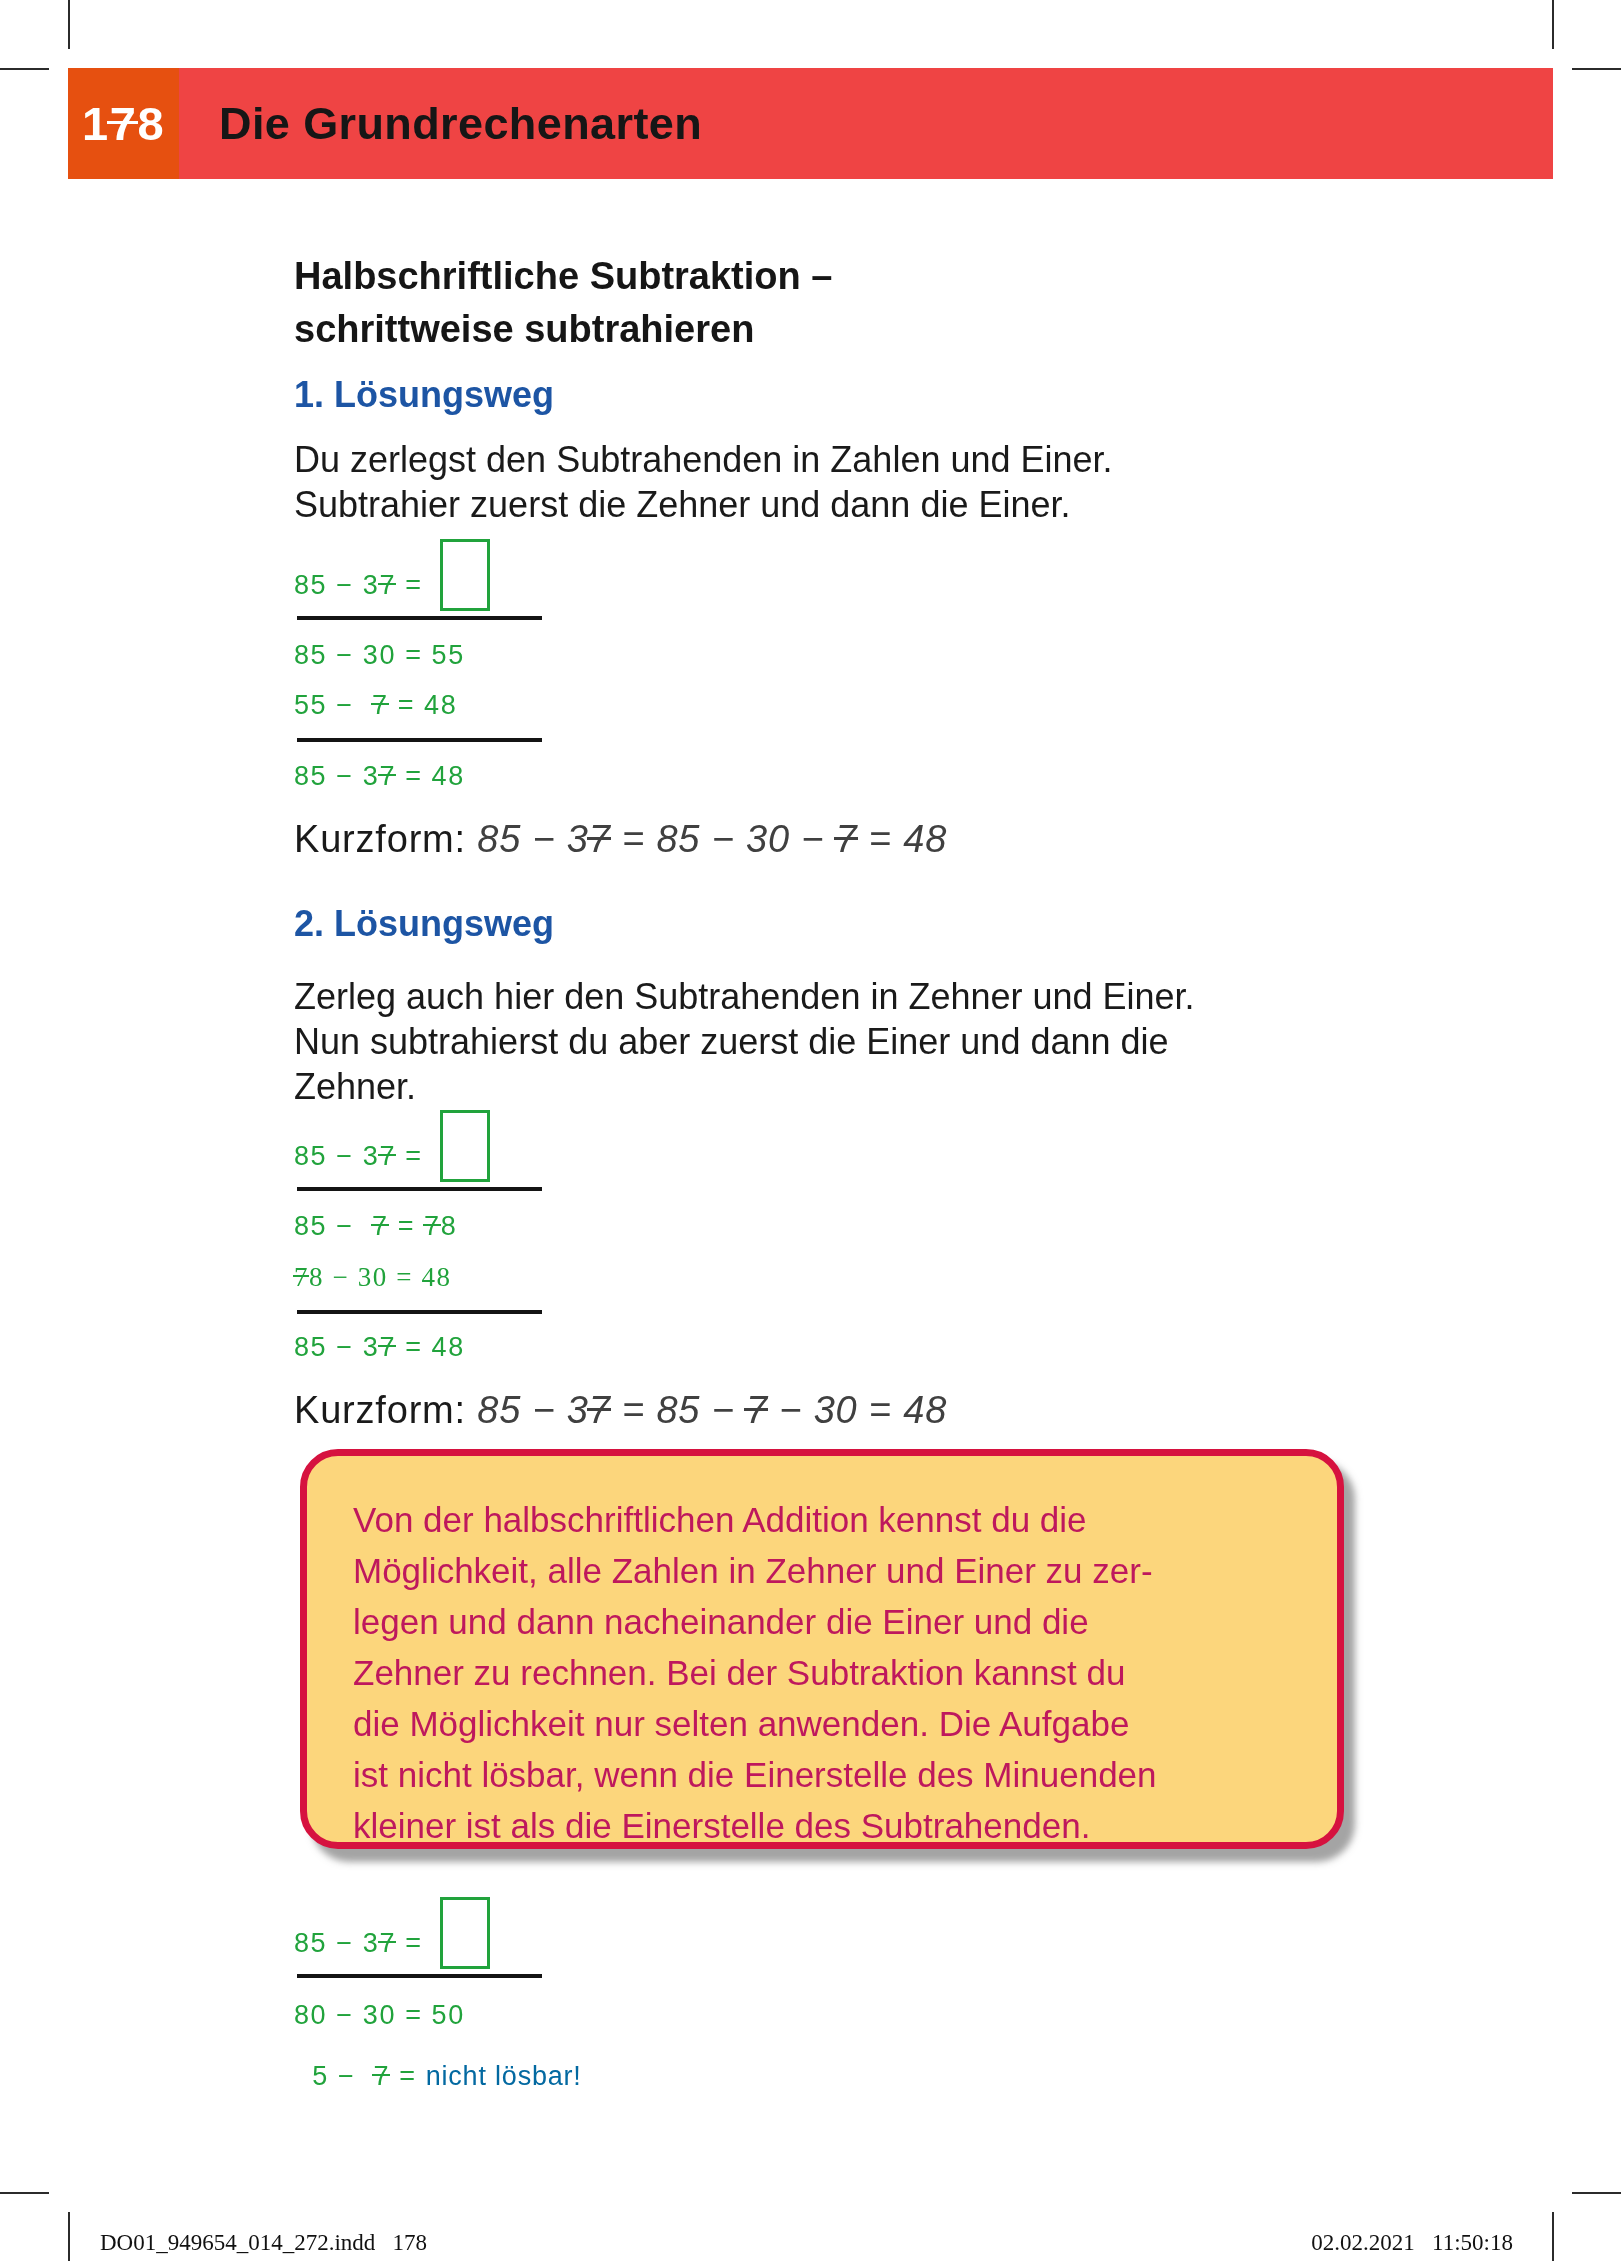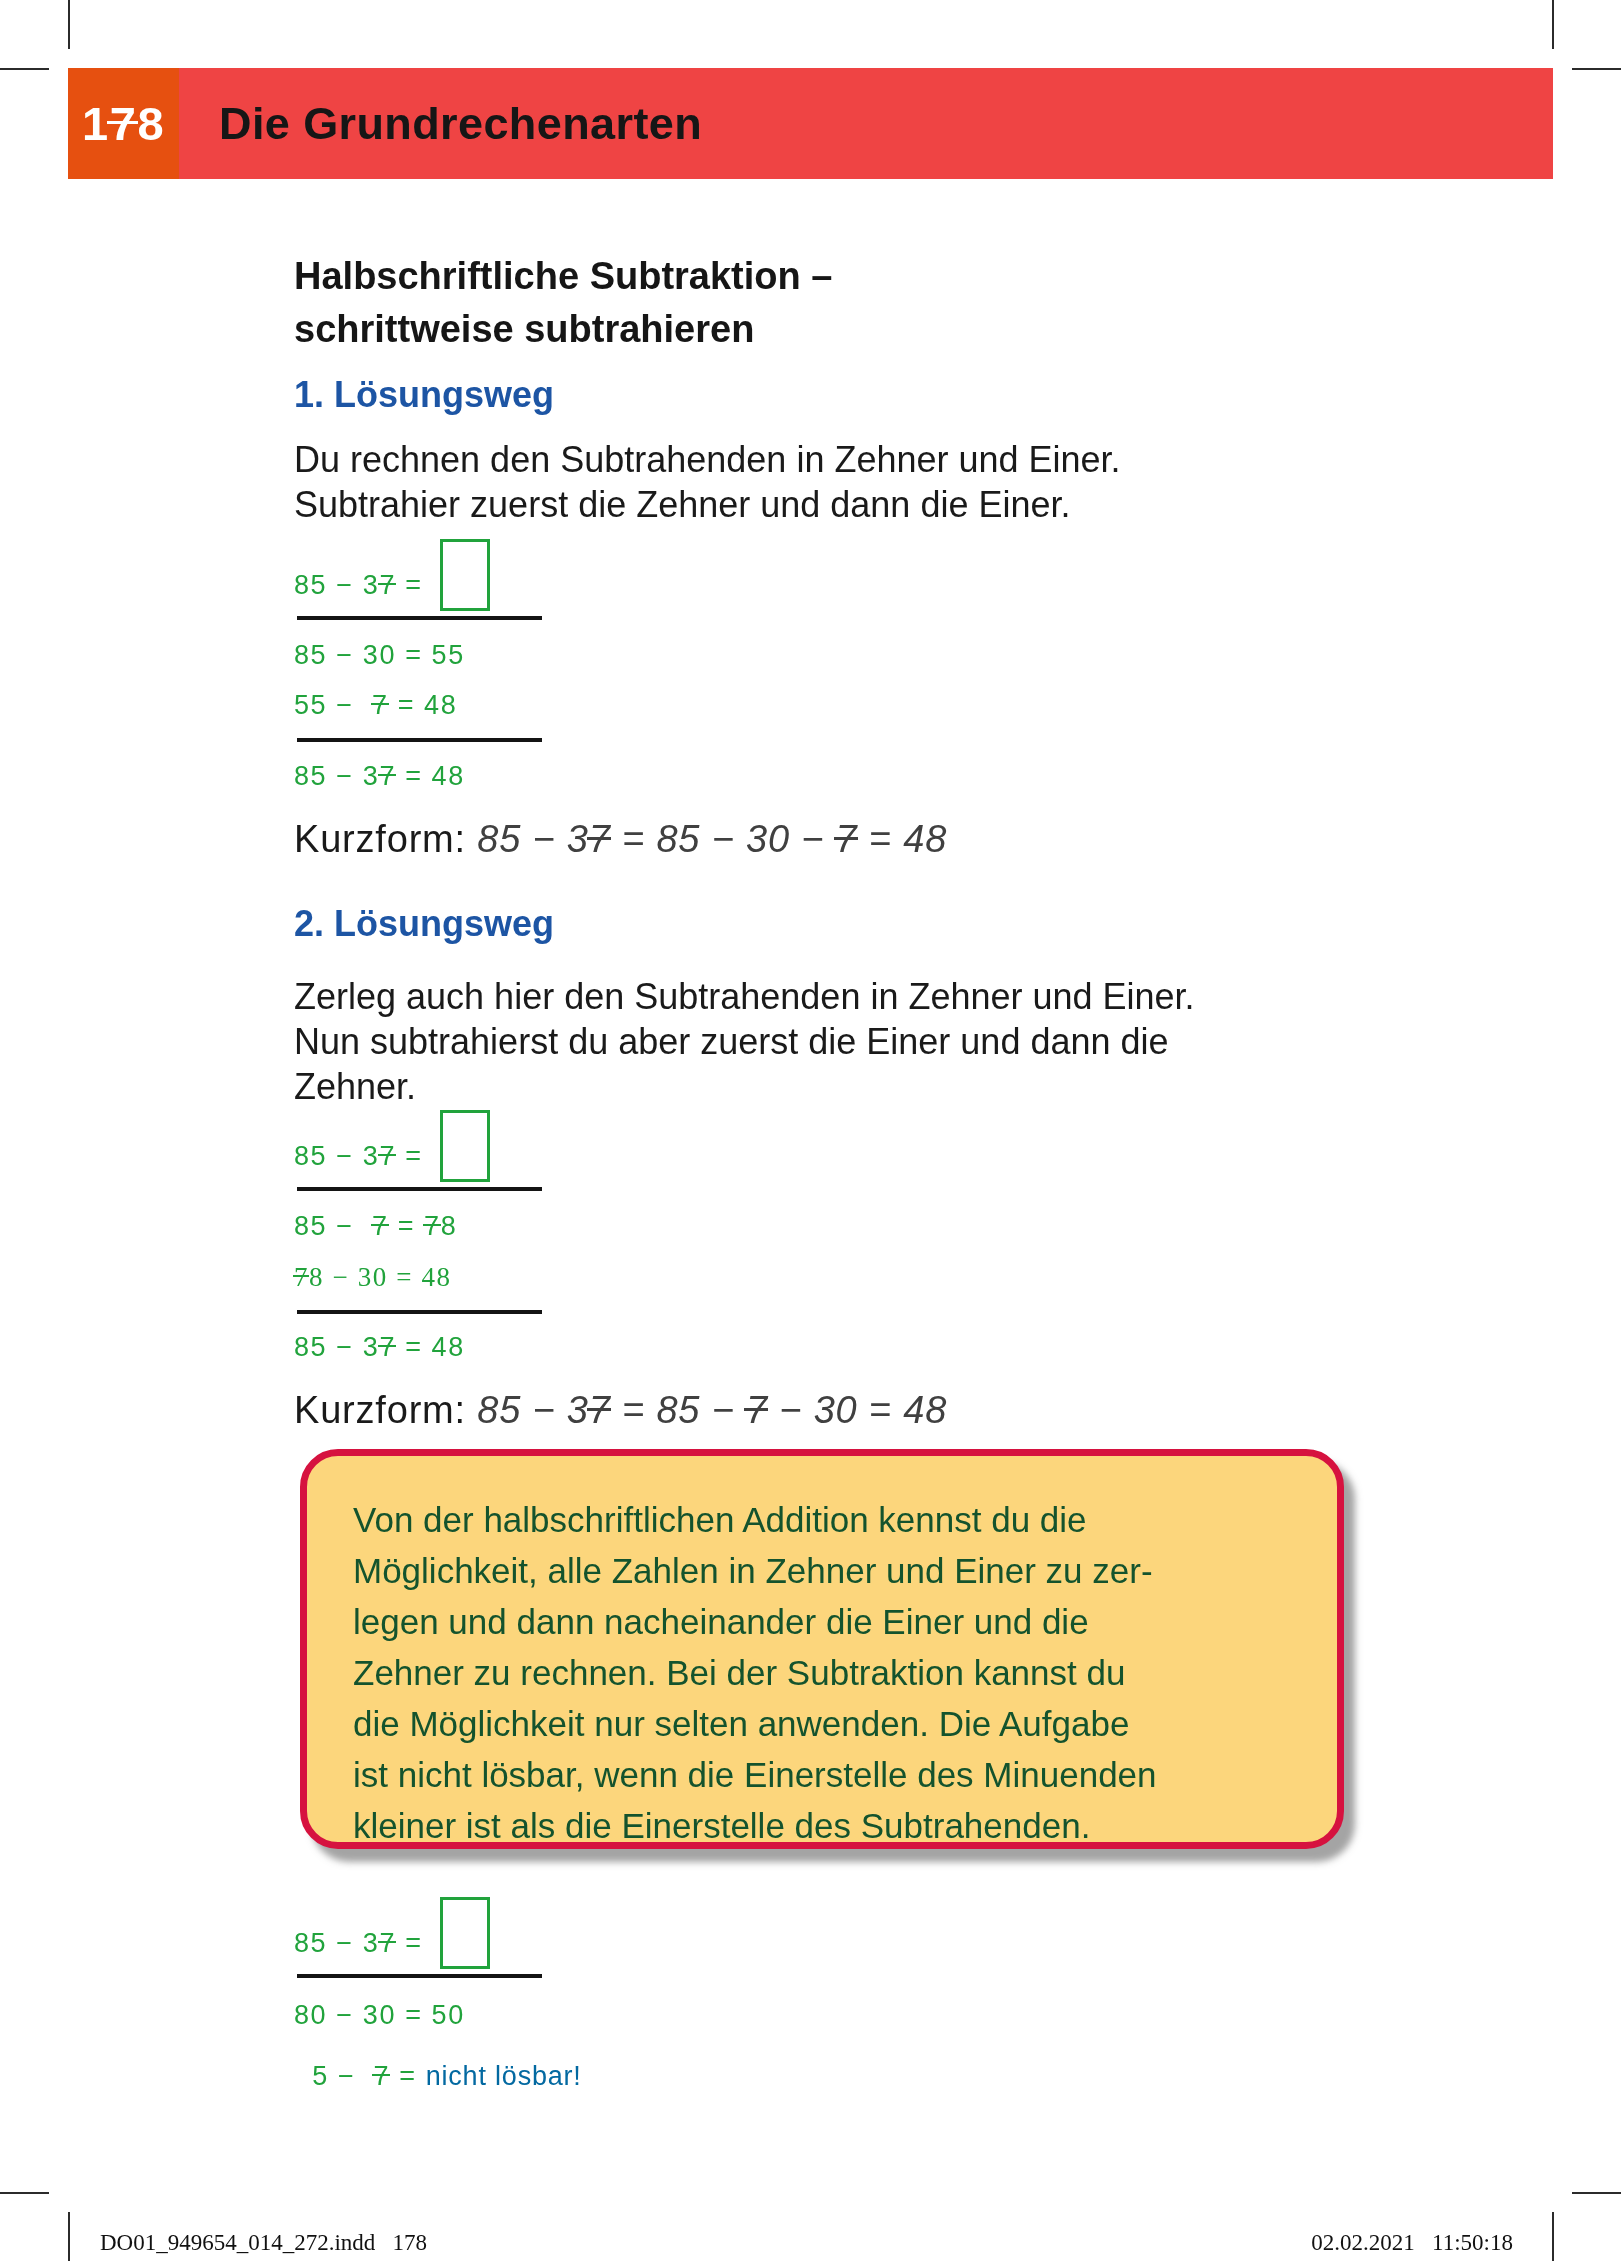--- a/index.html
+++ b/index.html
@@ -52,21 +52,21 @@
     content:"";position:absolute;left:-8%;right:-2%;top:45%;height:0.075em;
     background:currentColor;
   }
 
   .notebox{
     position:absolute;left:300px;top:1449px;width:1044px;height:400px;
     box-sizing:border-box;background:#fcd67c;border:7px solid #d6123f;
     border-radius:38px;box-shadow:11px 12.6px 7px rgba(90,90,90,0.55);
     padding:38px 47px 0 46px;
   }
-  .notebox .nline{font-size:35px;line-height:51px;color:#14532d;}
+  .notebox .nline{font-size:35px;line-height:51px;color:#be185d;}
 
   .footer{
     position:absolute;top:2230px;font-family:"Liberation Serif",serif;
     font-size:23px;color:#111;white-space:pre;
   }
 </style>
 </head>
 <body>
 
 <div class="page">
@@ -88,21 +88,21 @@
   </div>
 
   <div class="abs h2" style="top:250px;">
     <div>Halbschriftliche Subtraktion –</div>
     <div>schrittweise subtrahieren</div>
   </div>
 
   <div class="abs h3" style="top:374px;">1. Lösungsweg</div>
 
   <div class="abs body" style="top:437px;">
-    <div>Du rechnen den Subtrahenden in Zehner und Einer.</div>
+    <div>Du zerlegst den Subtrahenden in Zahlen und Einer.</div>
     <div>Subtrahier zuerst die Zehner und dann die Einer.</div>
   </div>
 
   <div class="abs eq" style="top:539px;"><span>85 − 3<span class="c7">7</span> = </span><span class="ansbox"></span></div>
   <div class="rule" style="top:616px;"></div>
   <div class="abs eq" style="top:633px;">85 − 30 = 55</div>
   <div class="abs eq" style="top:683px;">55 −  <span class="c7">7</span> = 48</div>
   <div class="rule" style="top:738px;"></div>
   <div class="abs eq" style="top:754px;">85 − 3<span class="c7">7</span> = 48</div>
 

